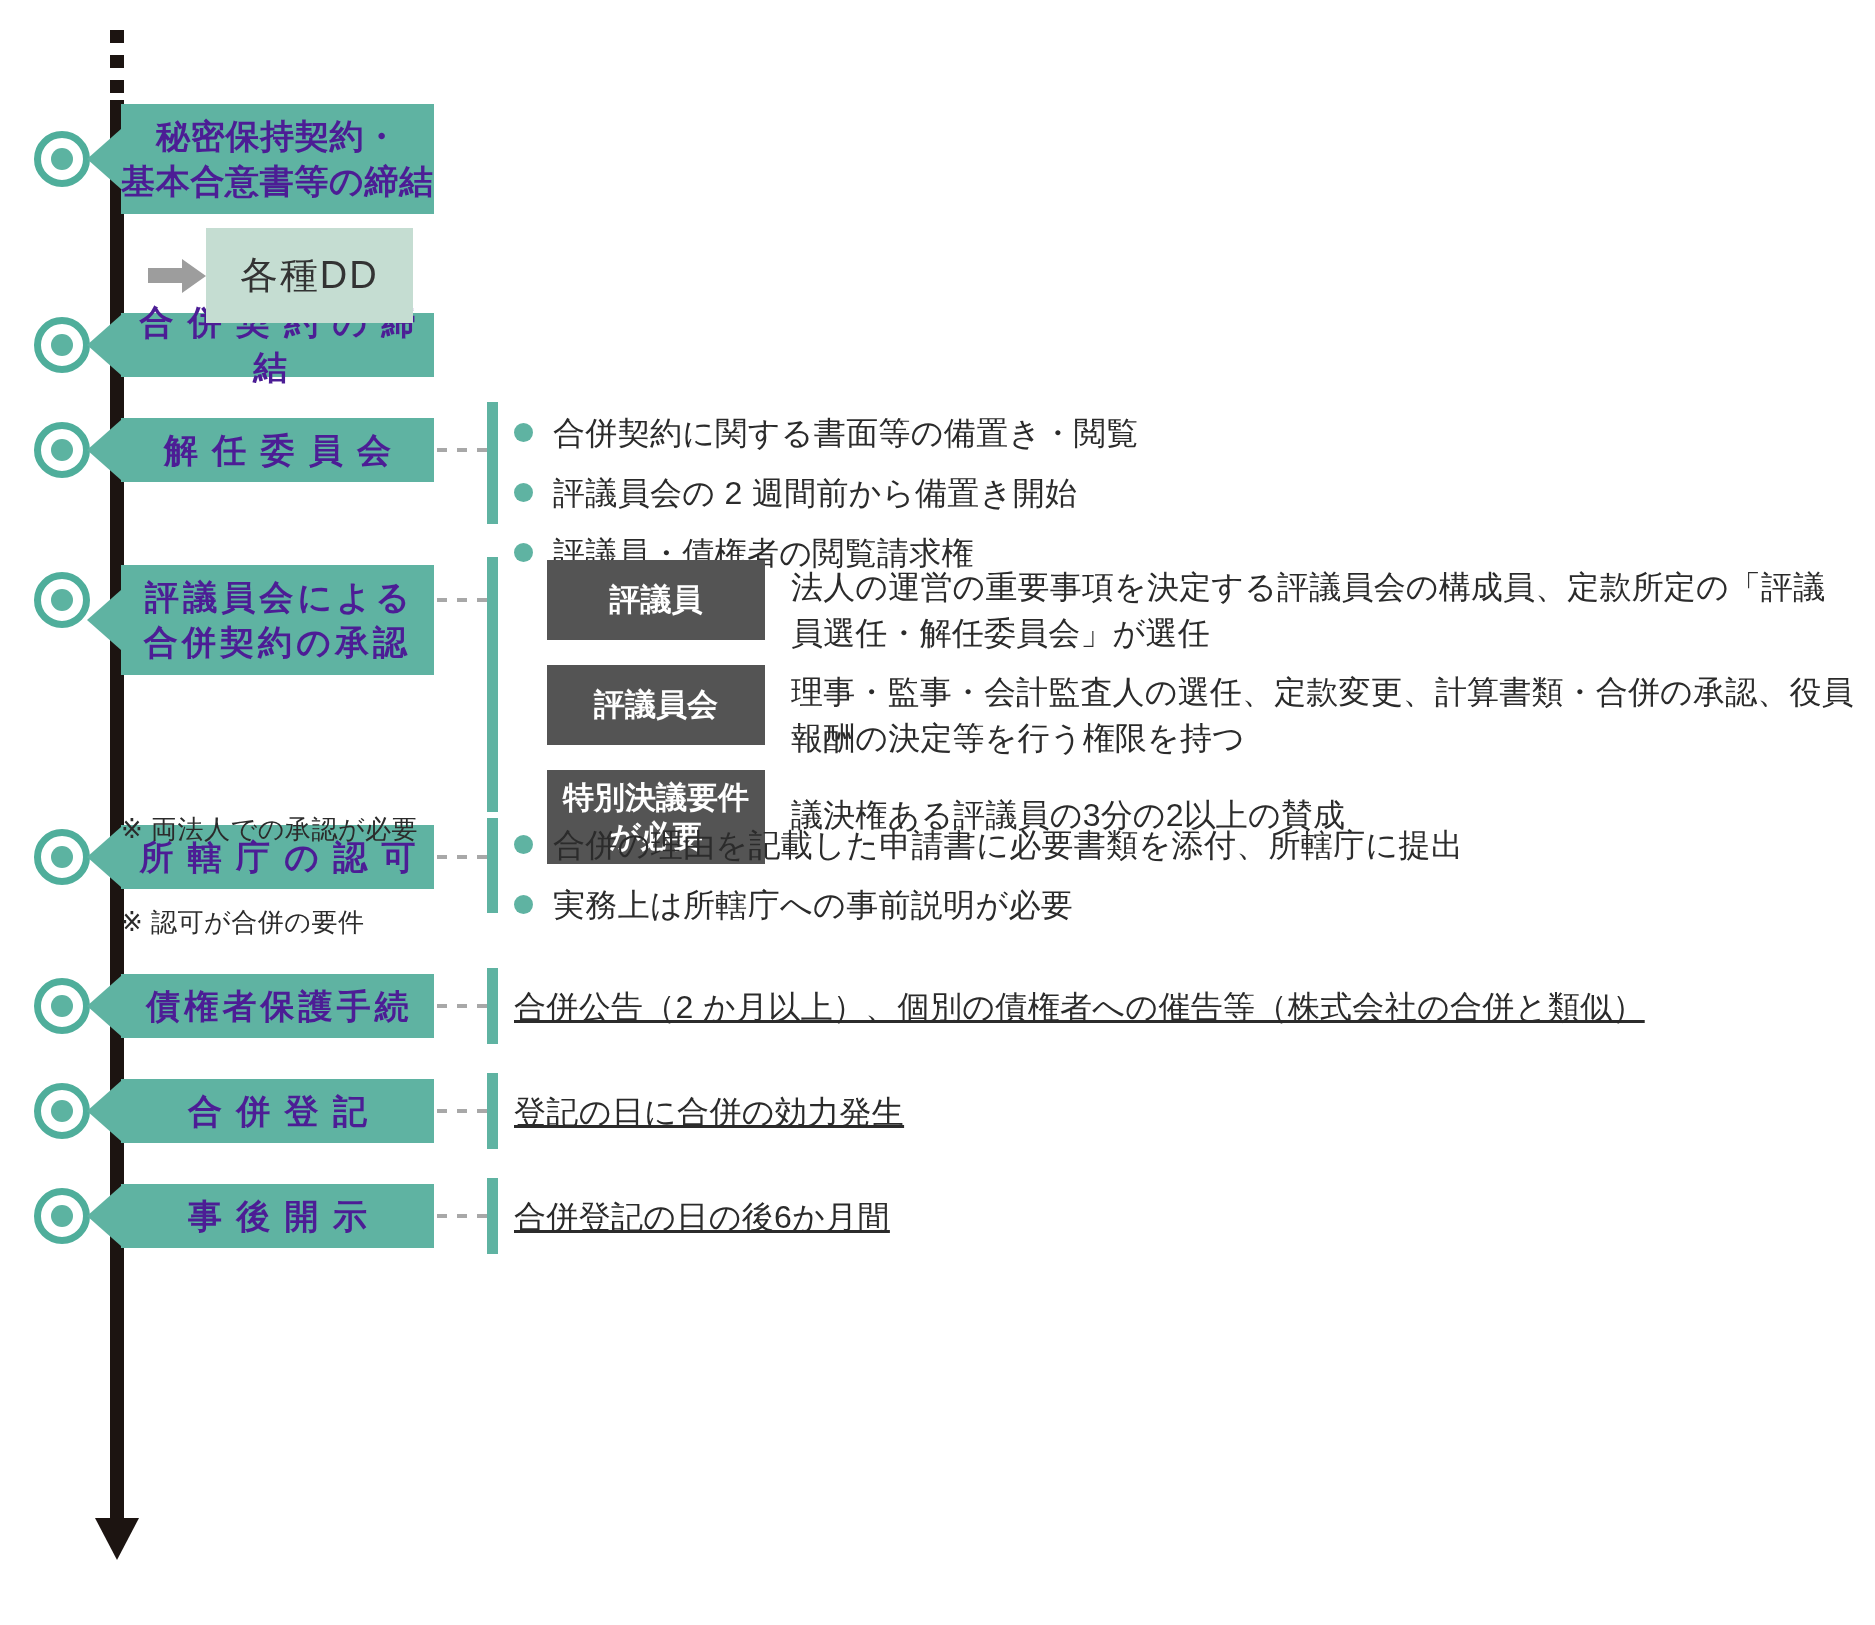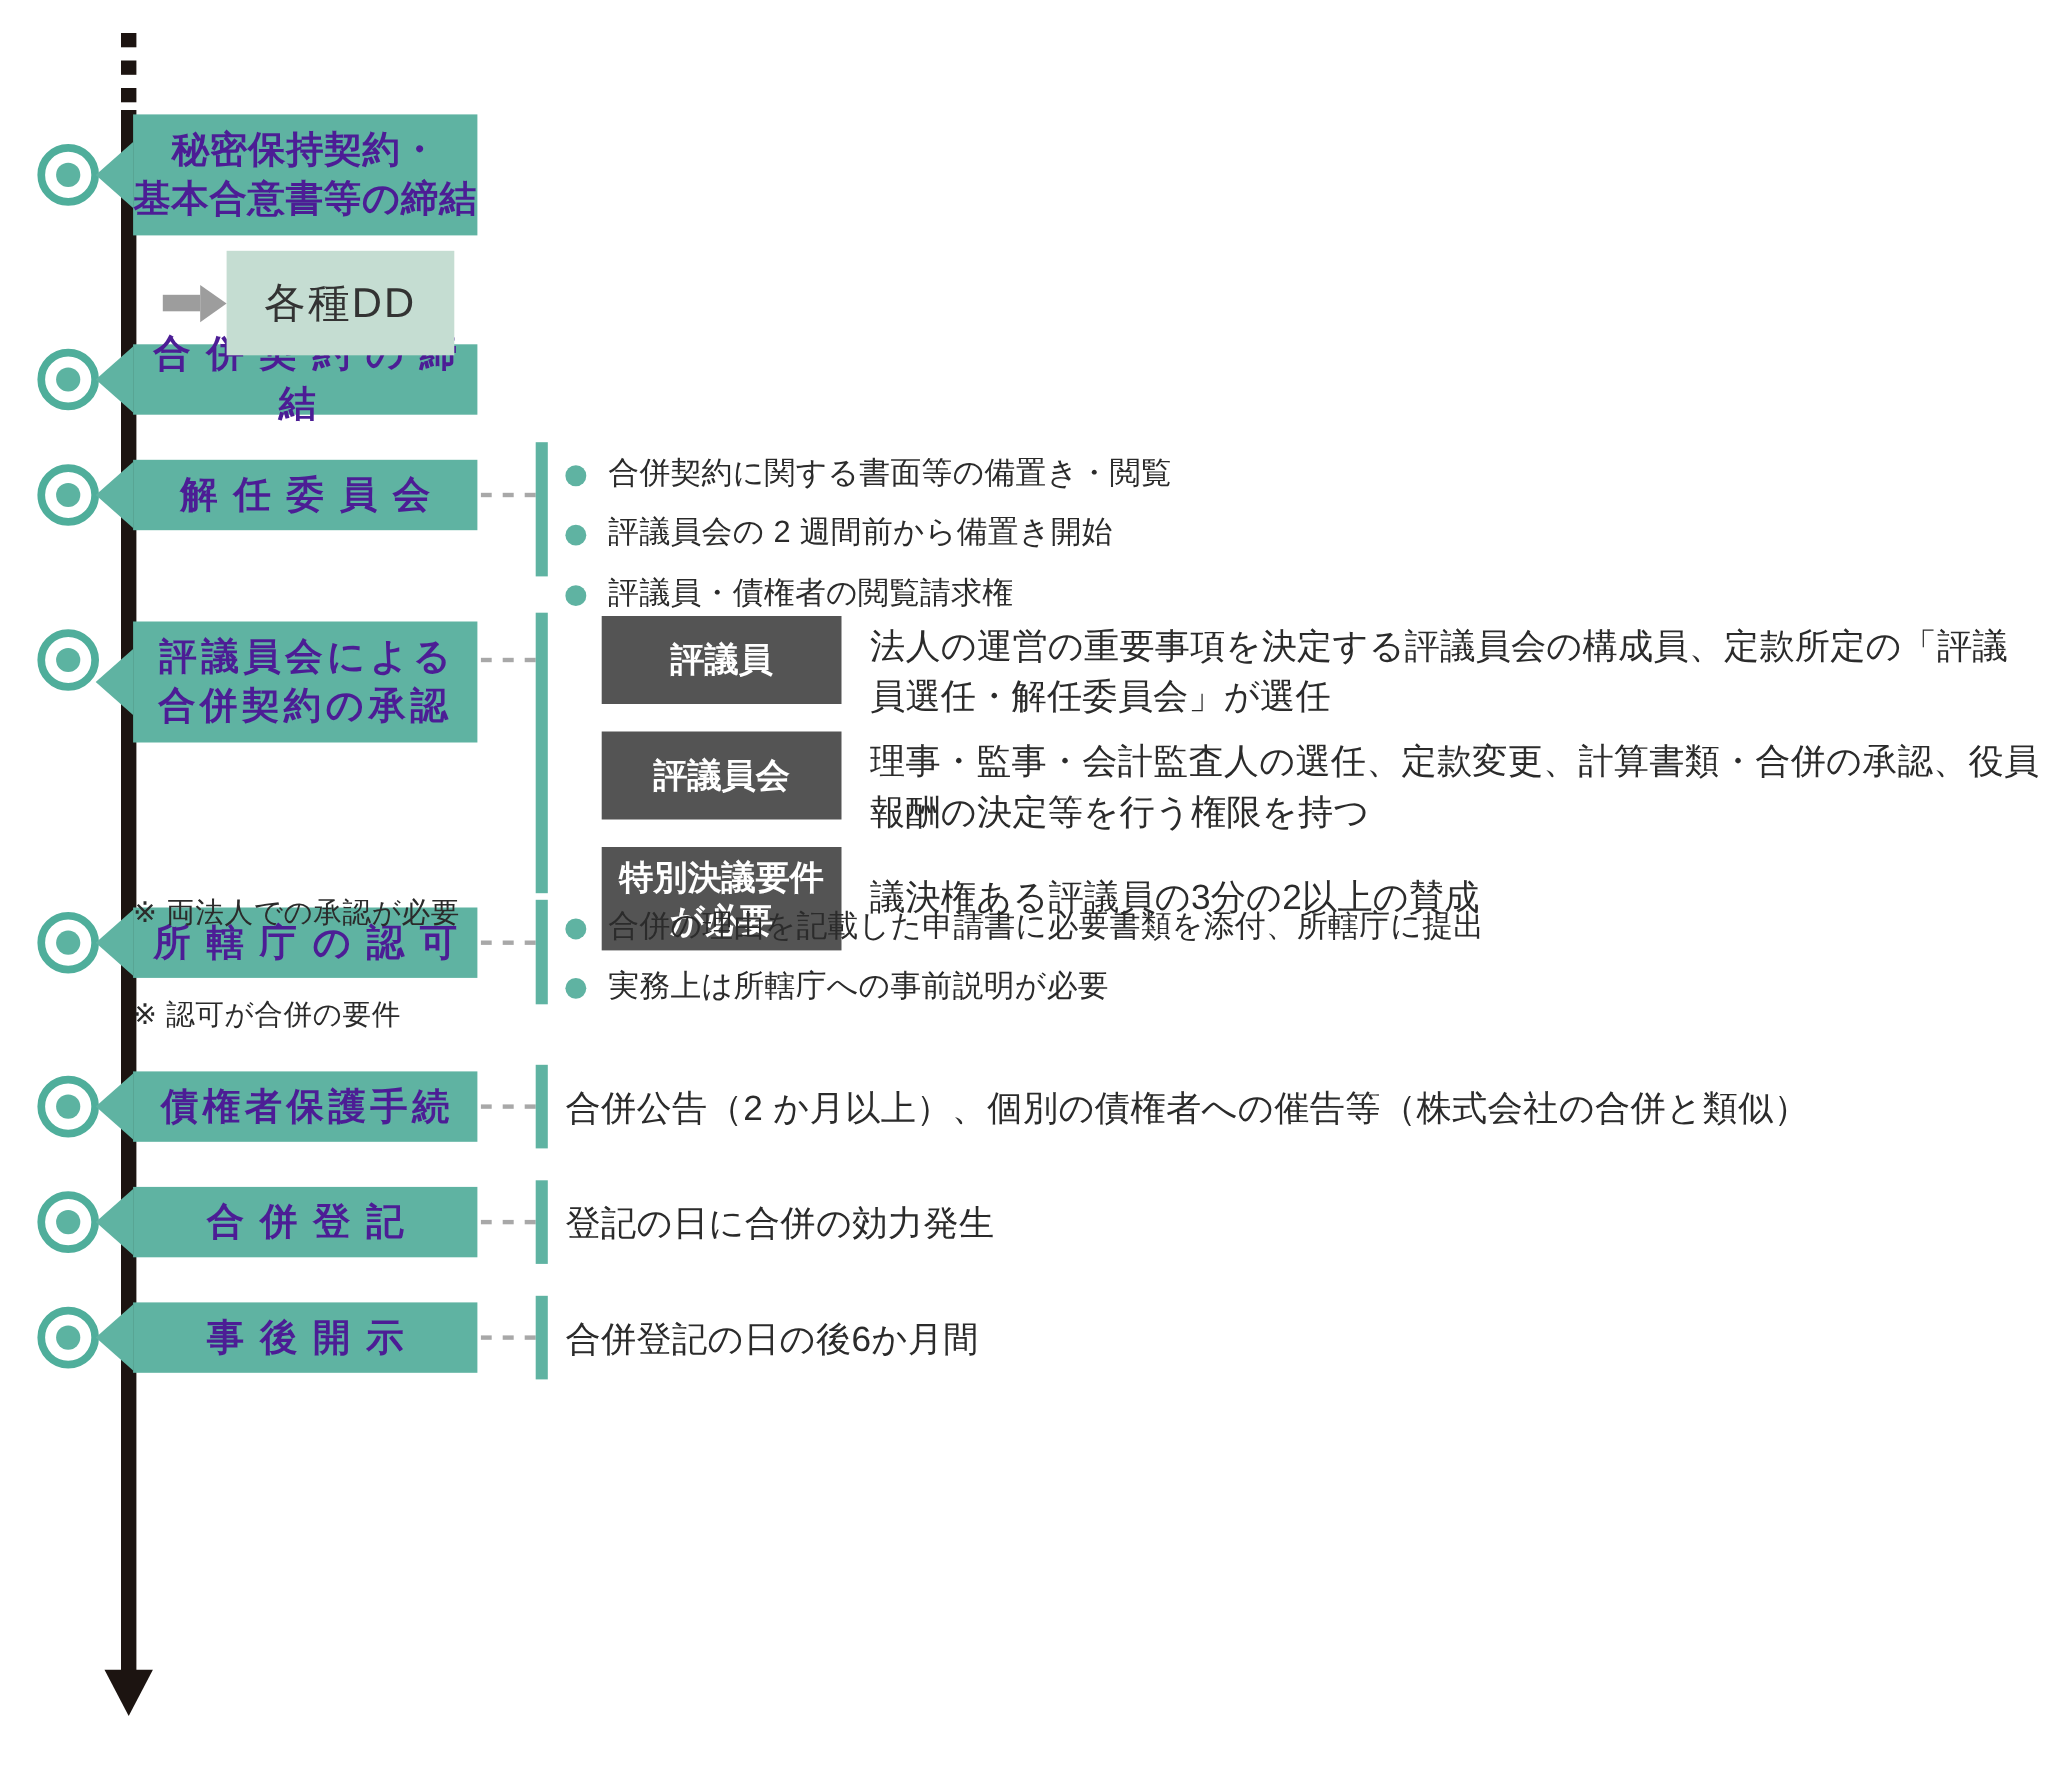--- a/index.html
+++ b/index.html
@@ -51,22 +51,22 @@
   .leader{position:absolute;height:4px;
     background-image:linear-gradient(to right,#a8a8a8 0 10px,transparent 10px 20px);
     background-size:20px 4px;background-repeat:repeat-x;}
   .vrule{position:absolute;width:11px;background:#5fb3a2;}
 
   
   .detail{position:absolute;}
   .bullet-row{display:flex;align-items:flex-start;margin-bottom:14px;}
   .bullet-dot{flex:0 0 auto;width:19px;height:19px;border-radius:50%;
     background:#5fb3a2;margin-top:13px;margin-right:20px;}
-  .bullet-text{font-size:28px;line-height:1.44;color:#2b2b2b;letter-spacing:.01em;}
-  .plain-text{font-size:32px;line-height:1.5;color:#2b2b2b;letter-spacing:.01em;}
+  .bullet-text{font-size:32px;line-height:1.44;color:#2b2b2b;letter-spacing:.01em;}
+  .plain-text{font-size:32px;line-height:1.5;color:#2b2b2b;letter-spacing:.01em;text-decoration:underline;}
 
   
   #defs{position:absolute;}
   .def-row{display:flex;align-items:flex-start;margin-bottom:8px;}
   .def-tag{flex:0 0 auto;width:218px;min-height:80px;background:#545454;
     color:#ffffff;font-size:31px;font-weight:bold;
     display:flex;align-items:center;justify-content:center;text-align:center;
     line-height:1.26;white-space:pre-line;box-sizing:border-box;padding:8px 6px;margin-left:33px;}
   .def-body{font-size:32px;line-height:1.45;color:#2b2b2b;
     margin-left:26px;padding-top:4px;letter-spacing:.005em;}

